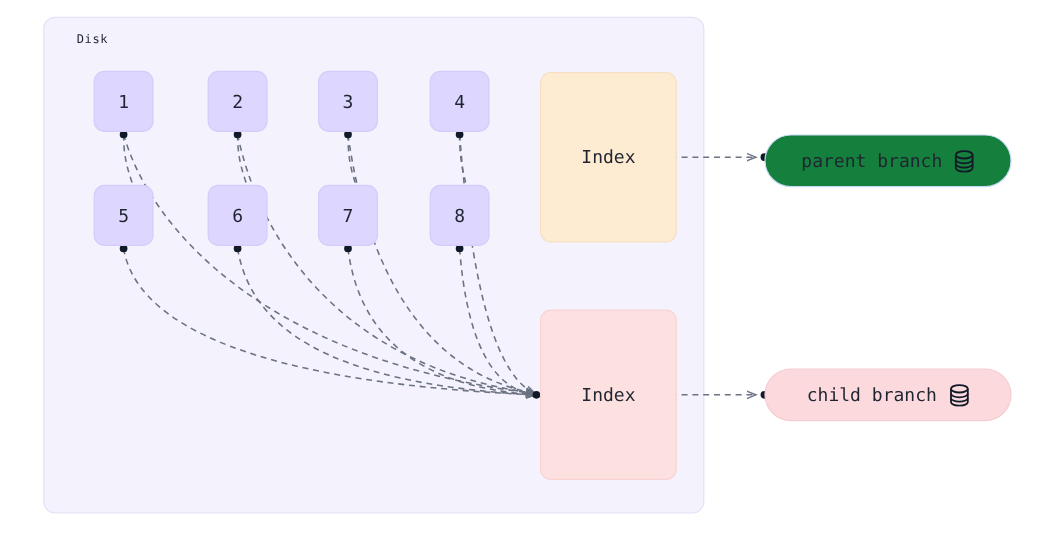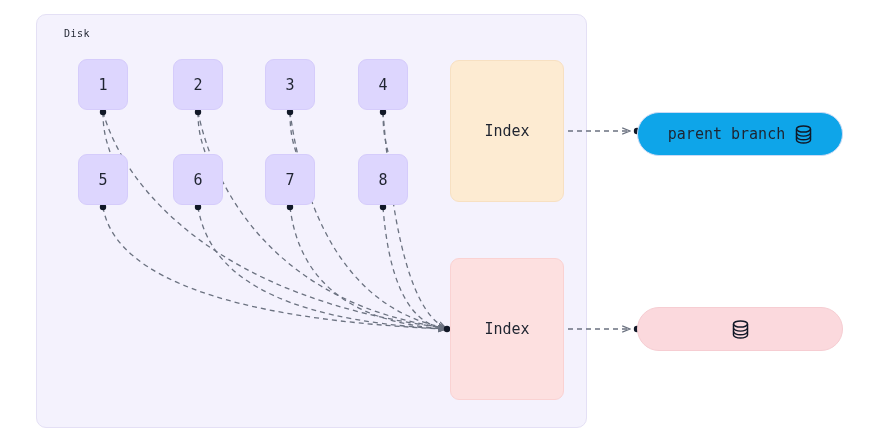--- a/index.html
+++ b/index.html
@@ -95,21 +95,21 @@
     gap: 10px;
     padding: 0 22px;
     font-size: 15px;
     color: #1f2430;
     white-space: nowrap;
   }
   .pill-parent {
     left: 637px;
     top: 112px;
     width: 206px;
-    background: #0ea5e9;
+    background: #15803d;
     border: 1px solid #c9daf6;
   }
   .pill-child {
     left: 637px;
     top: 307px;
     width: 206px;
     background: #fbd9dd;
     border: 1px solid #f6cdd2;
   }
   .db-icon {
@@ -210,20 +210,21 @@
       <svg viewBox="0 0 17 19" width="17" height="19">
         <ellipse cx="8.5" cy="4" rx="7" ry="3.1" fill="none" stroke="#111827" stroke-width="1.5"></ellipse>
         <path d="M1.5,4 V15 C1.5,16.7 4.6,18.1 8.5,18.1 C12.4,18.1 15.5,16.7 15.5,15 V4" fill="none" stroke="#111827" stroke-width="1.5"></path>
         <path d="M1.5,8 C1.5,9.7 4.6,11.1 8.5,11.1 C12.4,11.1 15.5,9.7 15.5,8" fill="none" stroke="#111827" stroke-width="1.4"></path>
         <path d="M1.5,11.6 C1.5,13.3 4.6,14.7 8.5,14.7 C12.4,14.7 15.5,13.3 15.5,11.6" fill="none" stroke="#111827" stroke-width="1.4"></path>
       </svg>
     </span>
   </div>
 
   <div class="pill pill-child">
+    <span class="pill-label">child branch</span>
     <span class="db-icon">
       <svg viewBox="0 0 17 19" width="17" height="19">
         <ellipse cx="8.5" cy="4" rx="7" ry="3.1" fill="none" stroke="#111827" stroke-width="1.5"></ellipse>
         <path d="M1.5,4 V15 C1.5,16.7 4.6,18.1 8.5,18.1 C12.4,18.1 15.5,16.7 15.5,15 V4" fill="none" stroke="#111827" stroke-width="1.5"></path>
         <path d="M1.5,8 C1.5,9.7 4.6,11.1 8.5,11.1 C12.4,11.1 15.5,9.7 15.5,8" fill="none" stroke="#111827" stroke-width="1.4"></path>
         <path d="M1.5,11.6 C1.5,13.3 4.6,14.7 8.5,14.7 C12.4,14.7 15.5,13.3 15.5,11.6" fill="none" stroke="#111827" stroke-width="1.4"></path>
       </svg>
     </span>
   </div>
 

